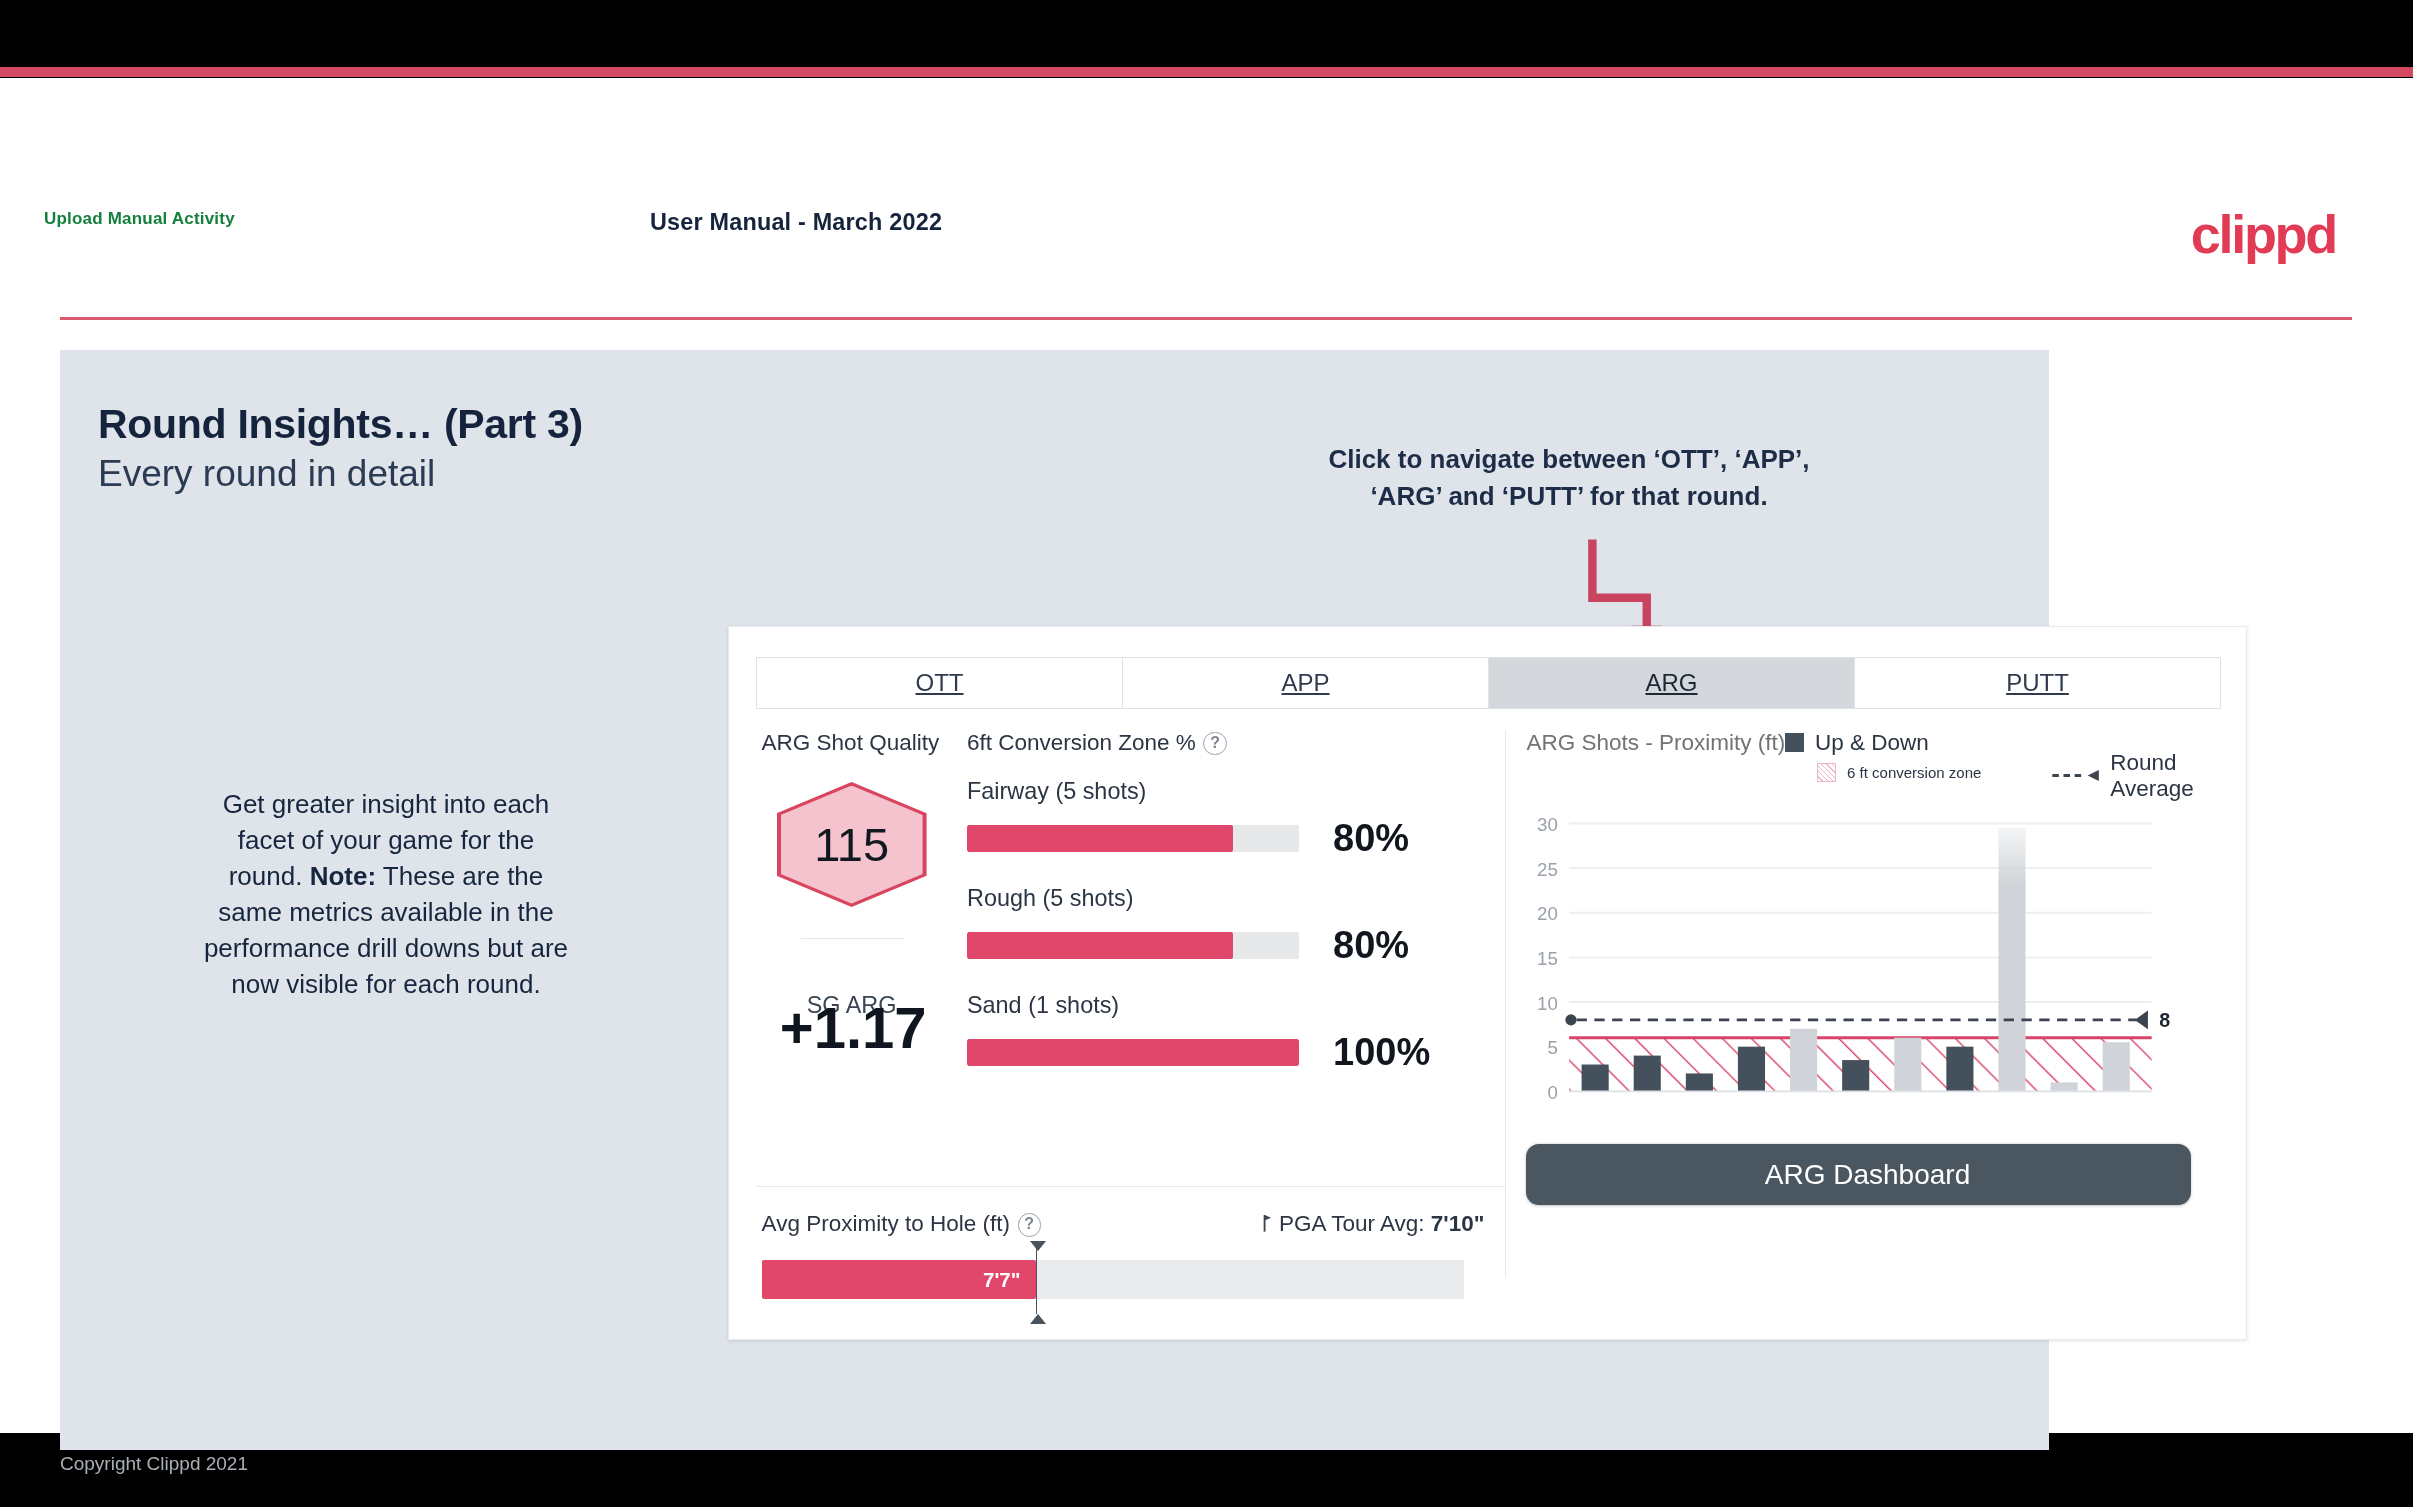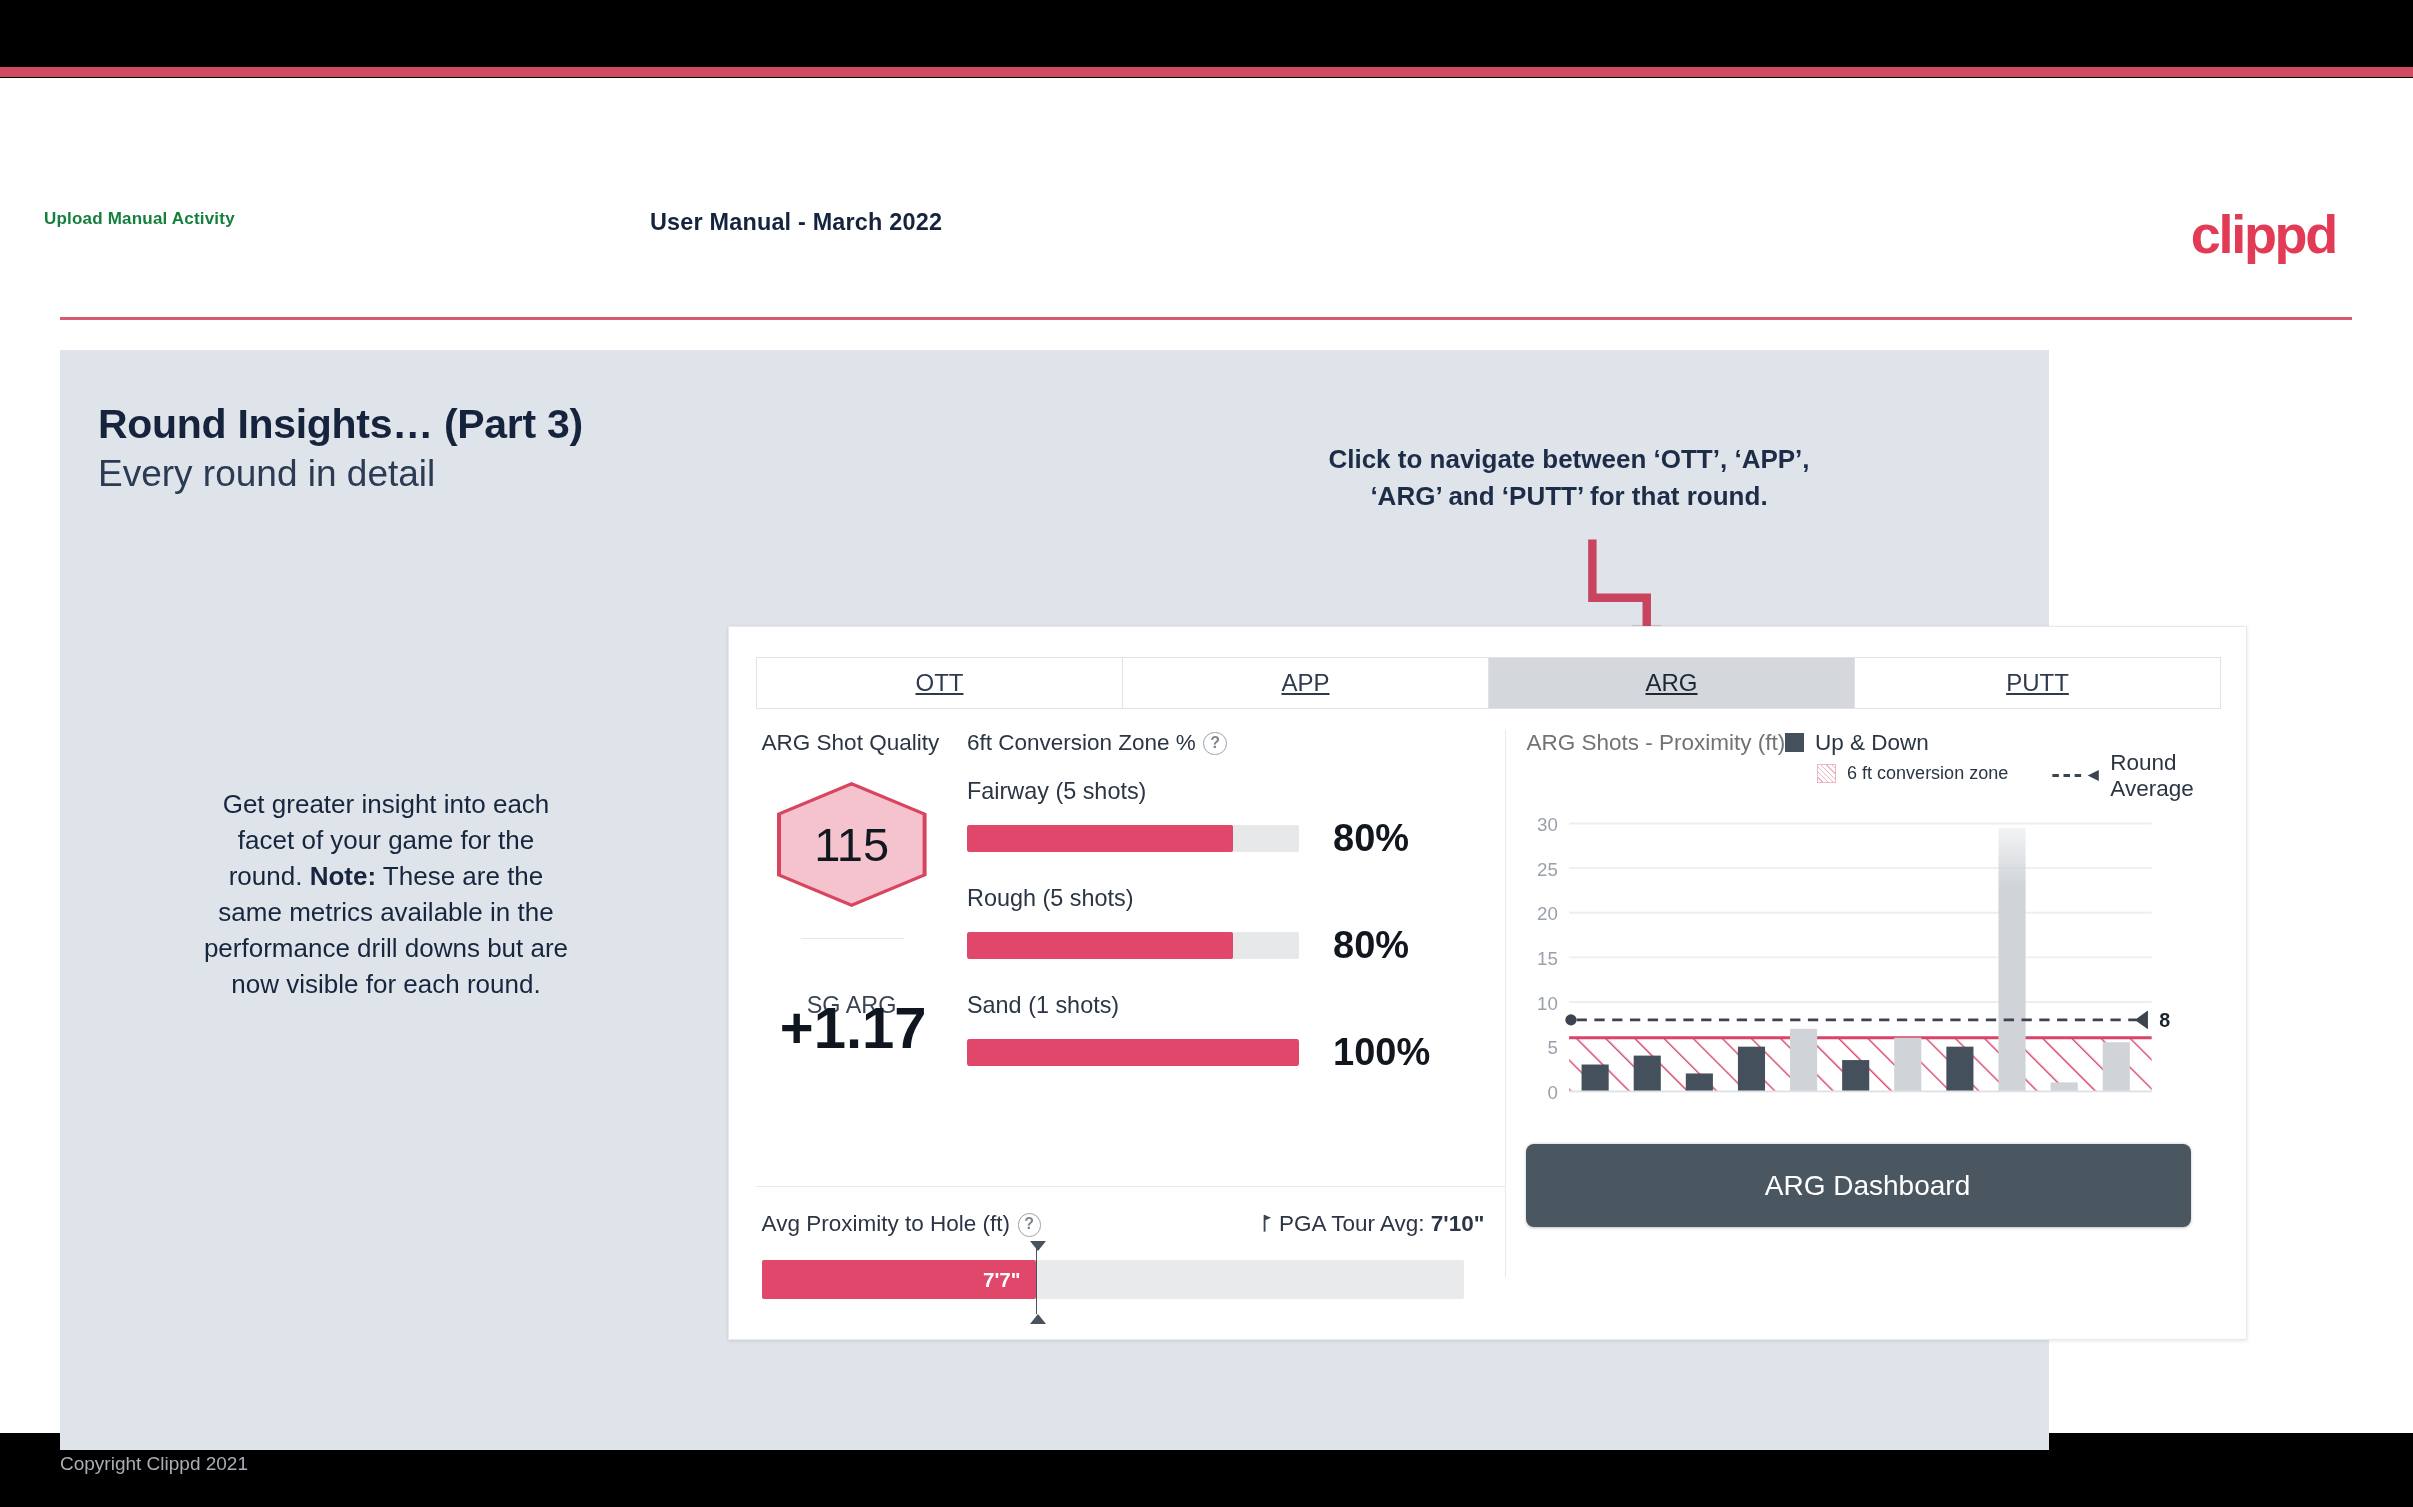--- a/index.html
+++ b/index.html
@@ -141,33 +141,33 @@
   .prox-marker { position: absolute; left: 274px; top: -15px; height: 69px; width: 1.9px; background: #4a525c; }
   .tri-up { position: absolute; left: 268px; top: 54px; width: 0; height: 0;
             border-left: 8.4px solid transparent; border-right: 8.4px solid transparent; border-bottom: 10.3px solid #4a525c; }
   .tri-dn { position: absolute; left: 268px; top: -19px; width: 0; height: 0;
             border-left: 8.4px solid transparent; border-right: 8.4px solid transparent; border-top: 10.3px solid #4a525c; }
 
   
   .ch-title { position: absolute; left: 20.6px; top: 5.6px; font-size: 22.5px; color: #737373; }
   .lg1 { position: absolute; left: 279px; top: 5.6px; font-size: 22.5px; color: #2b3544; display: flex; align-items: center; }
   .lg2 { position: absolute; left: 546px; top: 5.6px; font-size: 22.5px; color: #2b3544; display: flex; align-items: center; margin-top: 20px; }
-  .lg3 { position: absolute; left: 279px; top: 39px; font-size: 18px; color: #2b3544; display: flex; align-items: center; padding-left: 32px; }
+  .lg3 { position: absolute; left: 279px; top: 39px; font-size: 15px; color: #2b3544; display: flex; align-items: center; padding-left: 32px; }
   .sw-dark { width: 19px; height: 19px; background: #44505c; margin-right: 11.2px; }
   .sw-hatch { width: 19px; height: 19px; border: 0.9px solid #e8b9c4; margin-right: 11.2px;
     background: repeating-linear-gradient(45deg, #fff 0 2.8px, #eab6c2 2.8px 3.7px); }
   .dashicon { width: 49px; display: flex; align-items: center; margin-right: 9.4px; }
 
   .chart { position: absolute; left: 20.6px; top: 90px; width: 665px; height: 298px; }
 
   .dashbtn {
-    position: absolute; left: 20.6px; top: 420px; width: 665px; height: 83px;
+    position: absolute; left: 20.6px; top: 420px; width: 665px; height: 61px;
     background: #4a5761; color: #fff; font-size: 28px;
     display: flex; align-items: center; justify-content: center;
-    border-radius: 8px; box-shadow: 0 0.9px 2.8px rgba(0,0,0,.25); padding-left: 17px;
+    border-radius: 13px; box-shadow: 0 0.9px 2.8px rgba(0,0,0,.25); padding-left: 17px;
   }
 </style>
 </head>
 <body>
 
 <div class="slide-wrap">
   <div class="top-black"></div>
   <div class="top-stripe"></div>
   <div class="bottom-black"></div>
 

